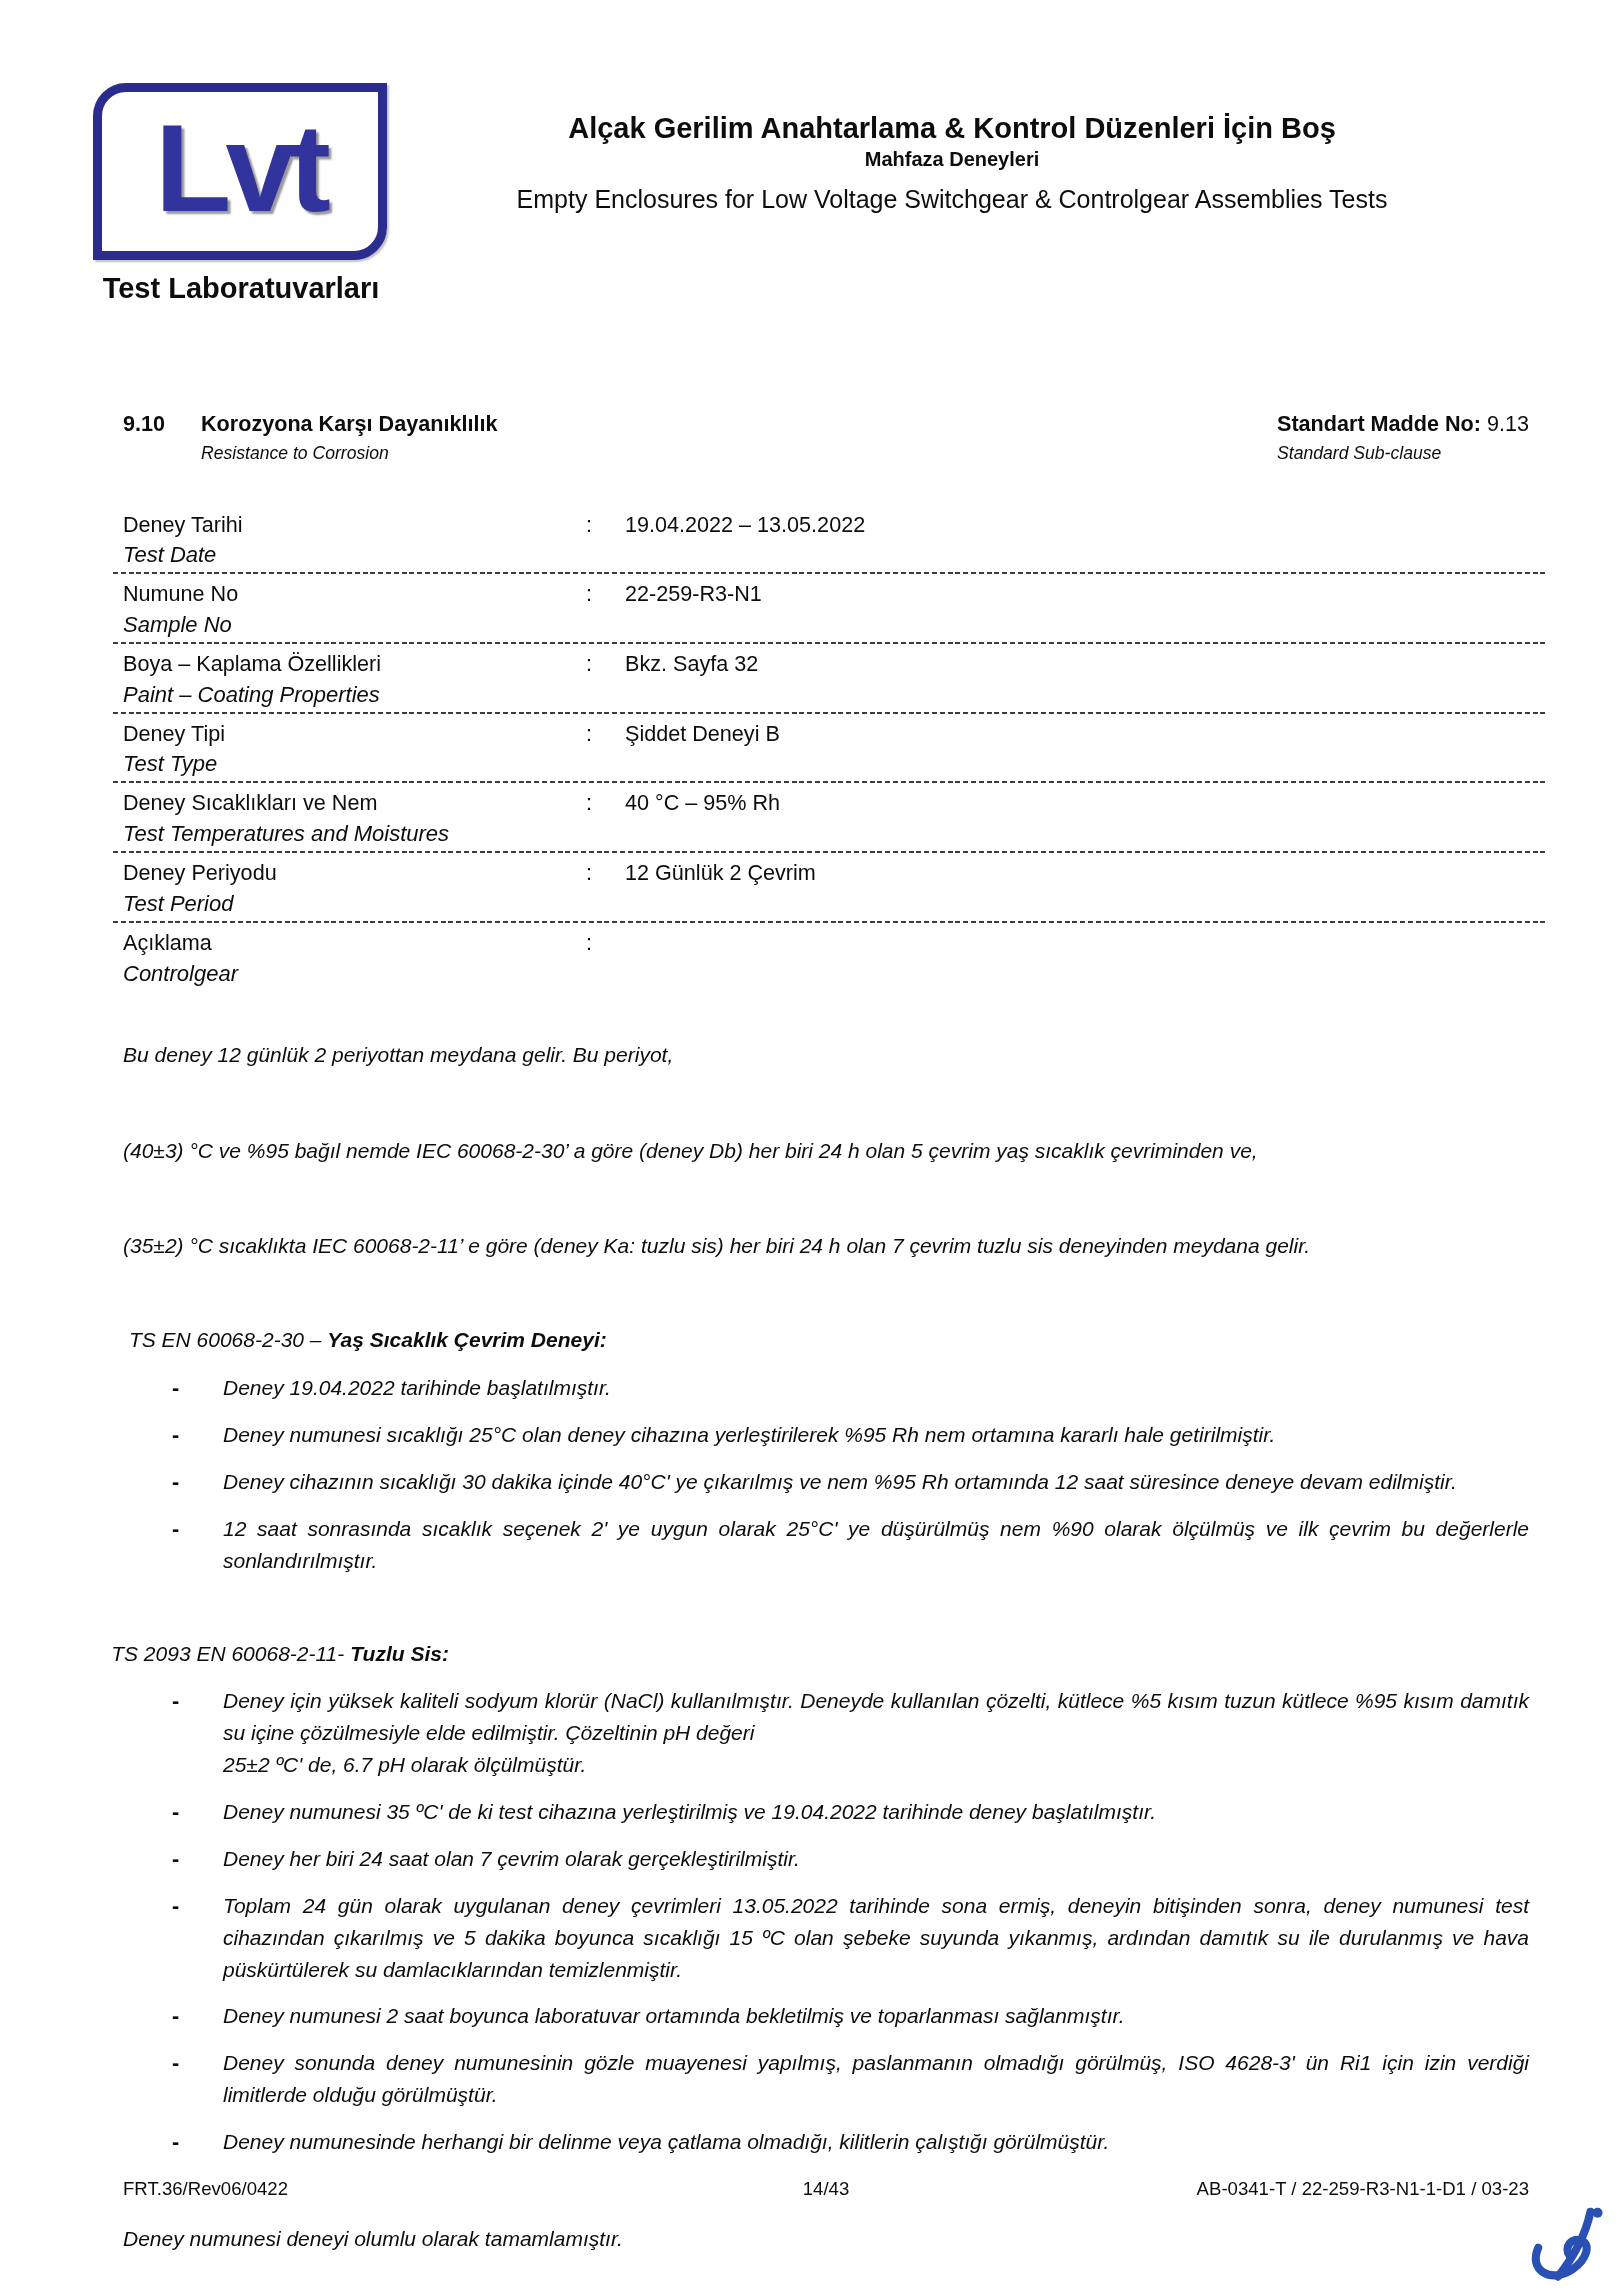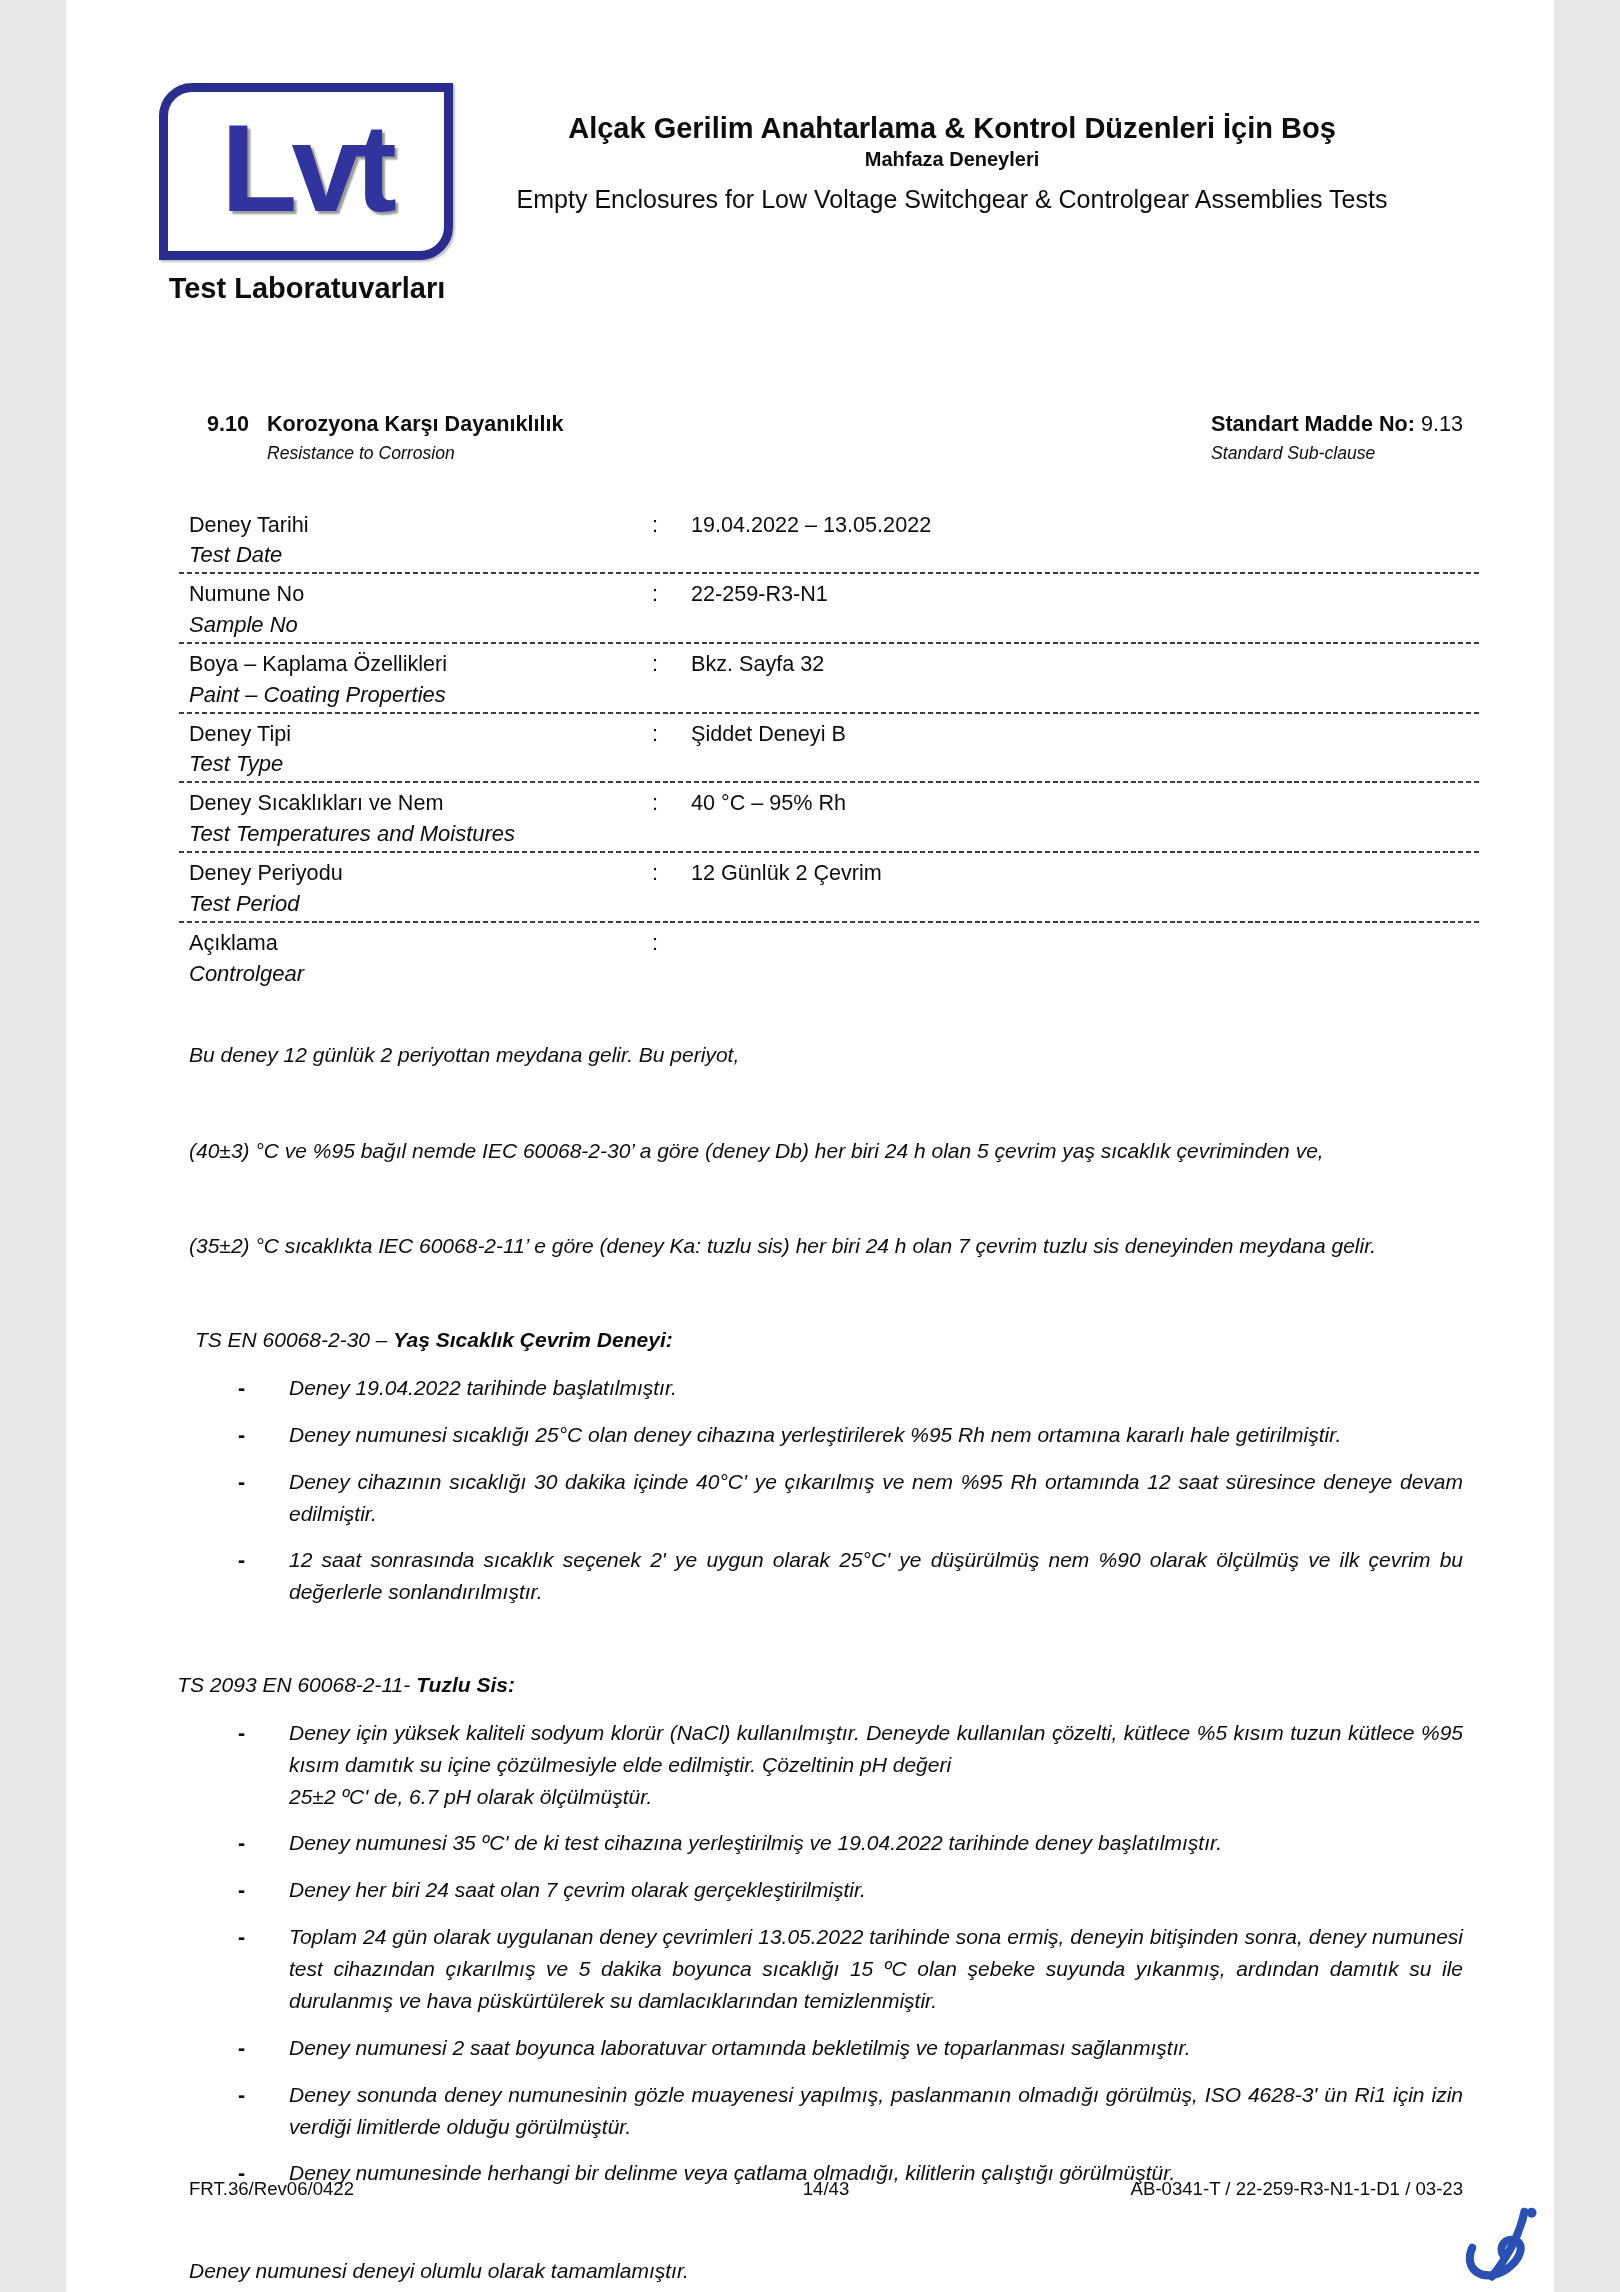--- a/index.html
+++ b/index.html
@@ -1,18 +1,18 @@
 <!DOCTYPE html>
 <html><head>
 <meta charset="utf-8">
 <style>
   html,body{margin:0;padding:0;background:#e8e8e8;}
   .page{
     position:relative;
-    width:1488px;height:2293px;
+    width:1620px;height:2293px;
     background:#ffffff;
     font-family:"Liberation Sans","DejaVu Sans",sans-serif;
     color:#0d0d0d;
     overflow:hidden;
     margin:0 auto;
   }
   
   .header{display:flex;align-items:flex-start;margin:83px 93px 0 93px;}
   .logo-wrap{width:323px;flex:0 0 323px;}
   .logo-box{
@@ -32,21 +32,21 @@
   .title-block{flex:1;text-align:center;padding-top:27.4px;padding-right:39px;}
   .title-l1{font-size:29px;font-weight:bold;line-height:1.25;}
   .title-l2{font-size:20px;font-weight:bold;line-height:1.25;}
   .title-l3{font-size:25px;margin-top:13.7px;}
   
   .section-head{
     display:flex;justify-content:space-between;align-items:flex-start;
     margin:106px 91px 0 123px;
   }
   .sec-left{display:flex;}
-  .sec-num{font-size:21.6px;font-weight:bold;width:78px;flex:0 0 78px;text-align:center;}
+  .sec-num{font-size:21.6px;font-weight:bold;width:78px;flex:0 0 78px;}
   .sec-title-tr{font-size:21.6px;font-weight:bold;}
   .sec-title-en{font-size:17.6px;font-style:italic;margin-top:5.9px;}
   .sec-right{text-align:left;}
   .sec-std{font-size:21.6px;}
   .sec-std b{font-weight:bold;}
   .sec-std-sub{font-size:17.6px;font-style:italic;margin-top:5.9px;}
   
   .details{margin:41px 72px 0 123px;}
   .d-row{
     display:grid;grid-template-columns:463px 39px 1fr;

